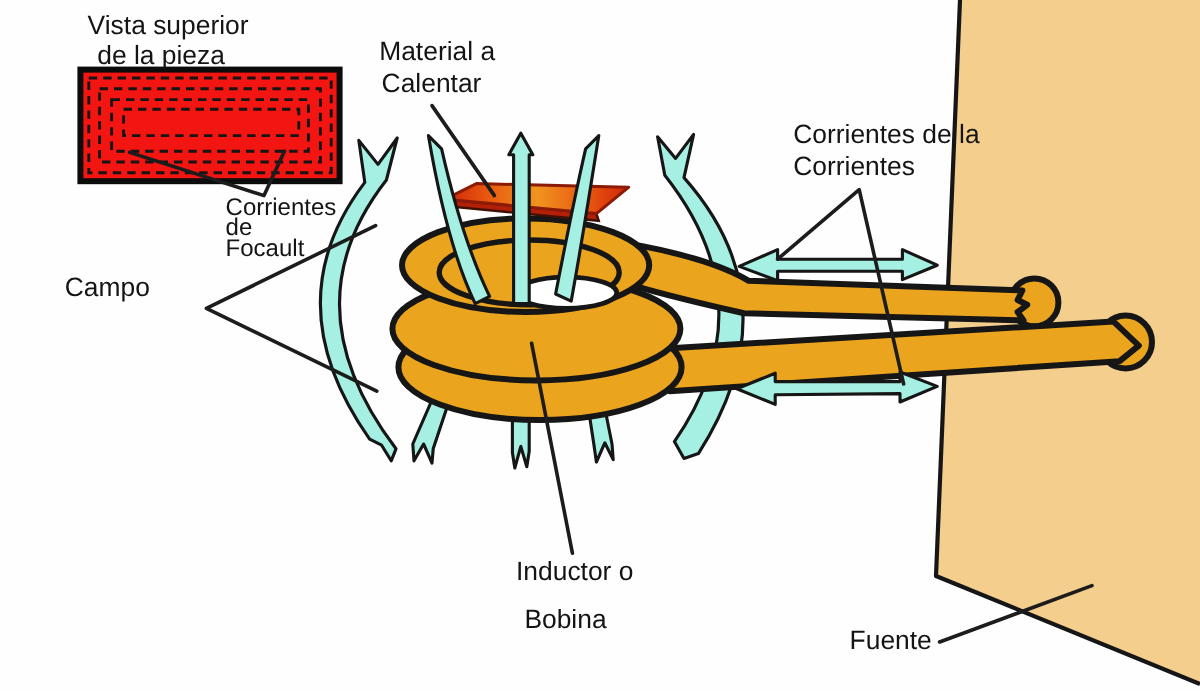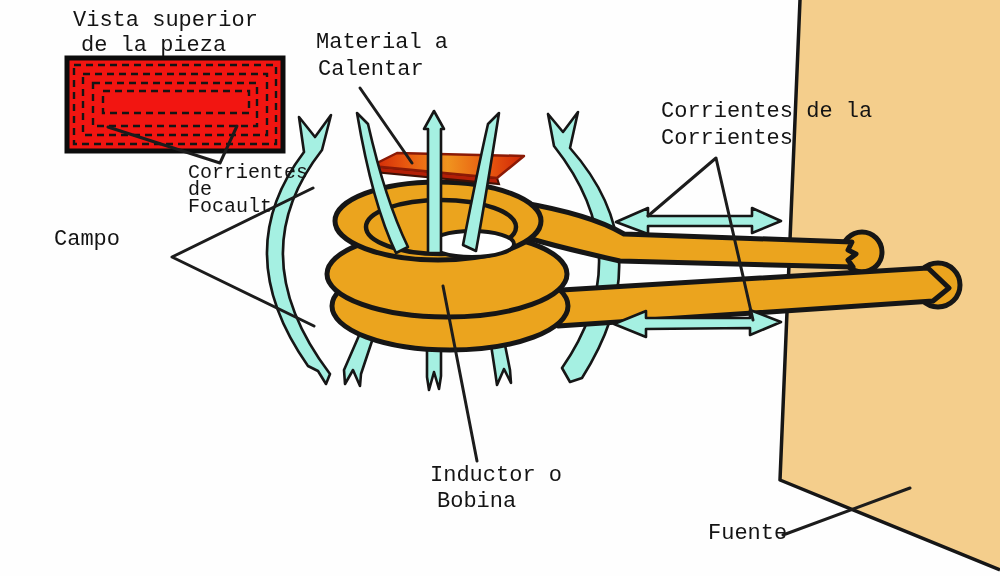--- a/index.html
+++ b/index.html
@@ -1,17 +1,17 @@
 <!DOCTYPE html>
 <html style="--bg: #FEFEFE; --text: #141414; --outline: #161616; --piece-red: #F21511; --field-cyan: #A5F0E2; --coil-orange: #EBA41E; --panel-tan: #F4CE8C; --plate-red: #CE2507; --plate-mid: #E8560F; --plate-orange: #F0941F; --plate-edge-red: #B31F07;"><head>
 <meta charset="utf-8">
 <style>
   html,body{margin:0;padding:0;background:#fff;}
   .stage{position:relative;width:1000px;height:576px;background:var(--bg,#fff);overflow:hidden;
-         font-family:Liberation Mono, monospace;}
+         font-family:Liberation Sans, sans-serif;}
   .stage svg{position:absolute;left:0;top:0;}
   .lbl{position:absolute;color:var(--text,#141414);font-size:22px;line-height:1.1;white-space:nowrap;}
   .lbl.small{font-size:20px;}
   
   .panel-fill{fill:var(--panel-tan);stroke:none;}
   .panel-edge{fill:none;stroke:var(--outline);stroke-width:3.5;stroke-linejoin:round;}
   .cyan{fill:var(--field-cyan);stroke:var(--outline);stroke-width:2.6;stroke-linejoin:round;}
   .coil{fill:var(--coil-orange);stroke:var(--outline);stroke-width:5;stroke-linejoin:round;}
   .spiral{fill:none;stroke:var(--outline);stroke-width:4.5;}
   .hole{fill:#ffffff;stroke:var(--outline);stroke-width:4;}
@@ -104,16 +104,16 @@
 
   <div class="lbl" style="left:316px;top:31px">Material a</div>
   <div class="lbl" style="left:318px;top:58px">Calentar</div>
 
   <div class="lbl" style="left:661px;top:100px">Corrientes de la</div>
   <div class="lbl" style="left:661px;top:127px">Corrientes</div>
 
   <div class="lbl" style="left:54px;top:228px">Campo</div>
 
   <div class="lbl" style="left:430px;top:464px">Inductor o</div>
-  <div class="lbl" style="left:437px;top:490px">Bobina</div>
+  <div class="lbl" style="left:437px;top:504px">Bobina</div>
 
   <div class="lbl" style="left:708px;top:522px">Fuente</div>
 </div>
 
 </body></html>

